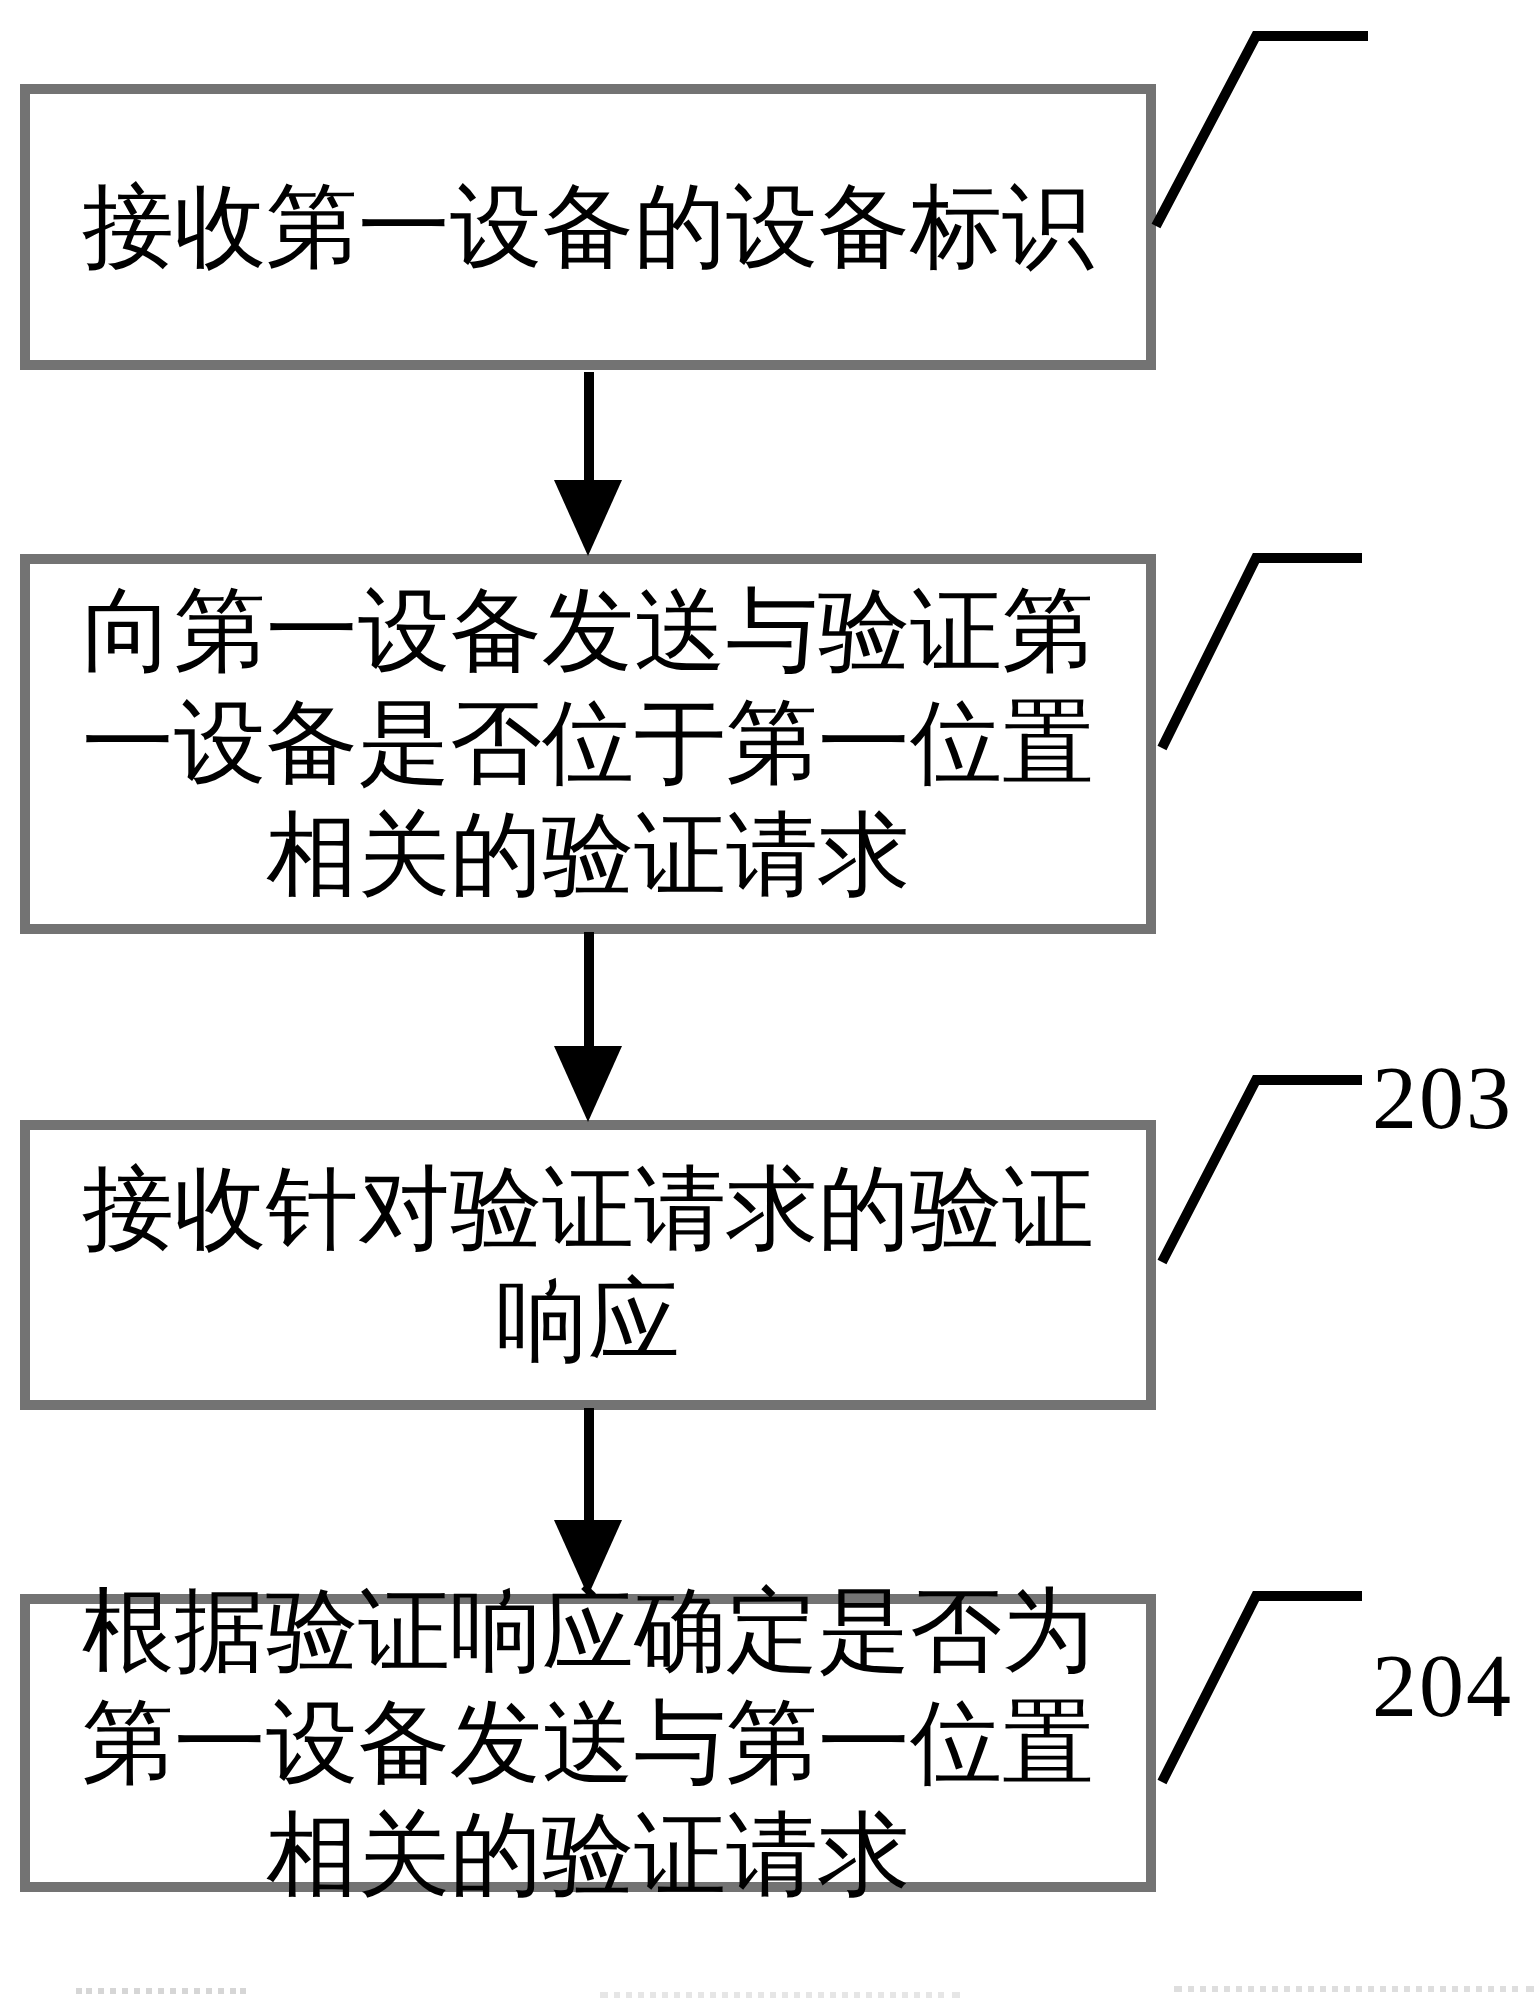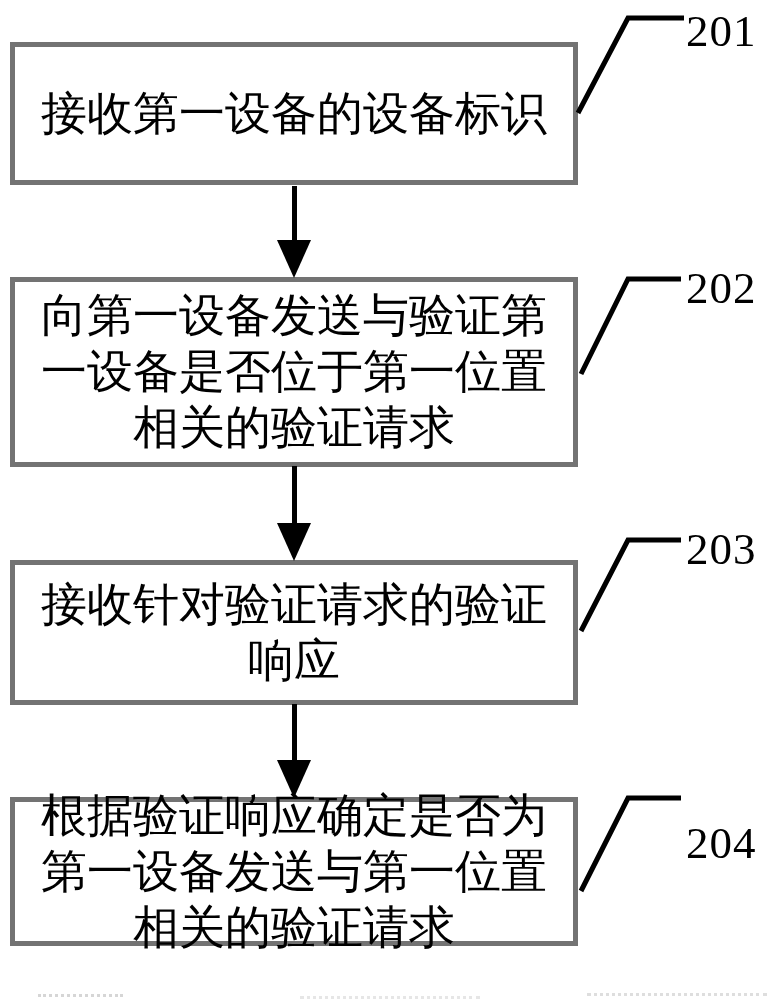--- a/index.html
+++ b/index.html
@@ -121,22 +121,20 @@
   <div class="arrow-shaft shaft-3"></div>
   <div class="arrow-head head-3"></div>
 
   <svg class="callouts" width="767" height="1000" viewBox="0 0 767 1000">
     <polyline points="578,113 628,18 684,18" fill="none" stroke="#000000" stroke-width="5"></polyline>
     <polyline points="581,374 628,279 681,279" fill="none" stroke="#000000" stroke-width="5"></polyline>
     <polyline points="581,631 628,540 681,540" fill="none" stroke="#000000" stroke-width="5"></polyline>
     <polyline points="581,891 628,798 681,798" fill="none" stroke="#000000" stroke-width="5"></polyline>
   </svg>
 
-  <div class="ref-label ref-1">201</div>
-  <div class="ref-label ref-2">202</div>
   <div class="ref-label ref-3">203</div>
   <div class="ref-label ref-4">204</div>
 
   <div class="artifact artifact-left"></div>
   <div class="artifact artifact-mid"></div>
   <div class="artifact artifact-right"></div>
 
 </div>
 
 </body></html>

